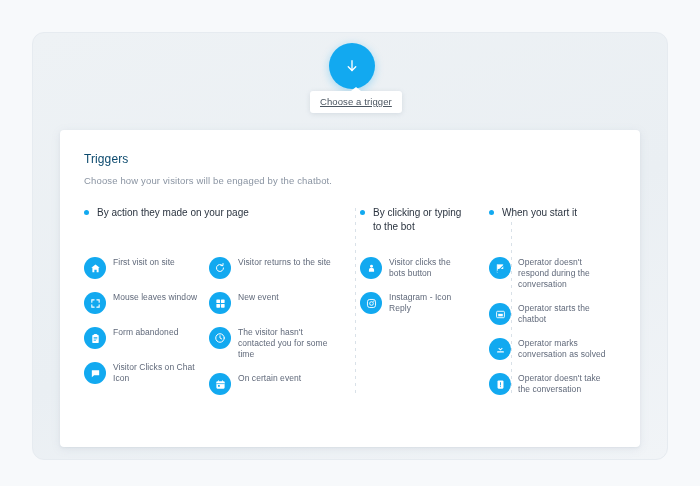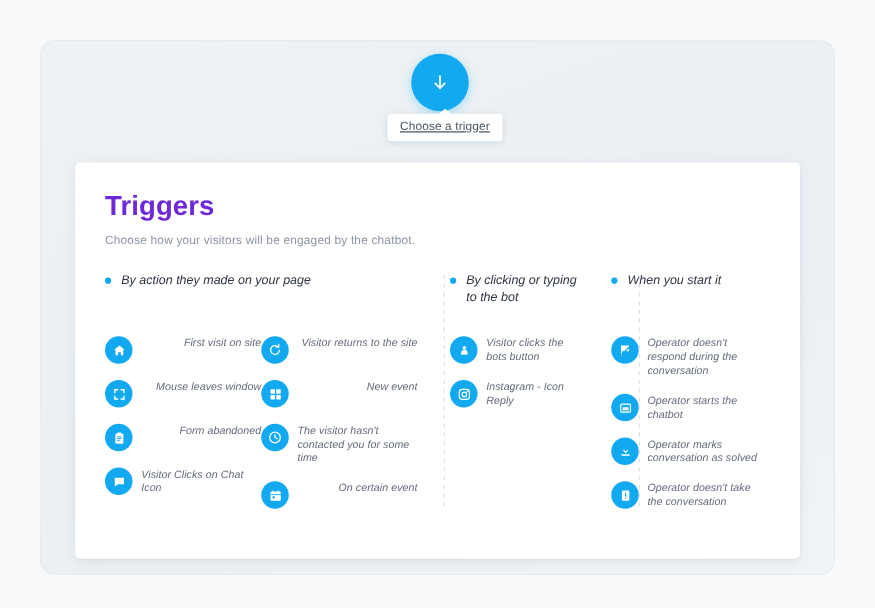--- a/index.html
+++ b/index.html
@@ -62,38 +62,37 @@
     left: 50%; top: -4px;
     transform: translateX(-50%);
     border-left: 5px solid transparent;
     border-right: 5px solid transparent;
     border-bottom: 4px solid #ffffff;
   }
 
   
   .card-inner { position: absolute; left: 24px; top: 22px; right: 18px; }
   .card-title {
-    font-size: 22px;
-    color: #6d28d9;
-    font-weight: 700;
+    font-size: 12px;
+    color: #0c4a6e;
+    font-weight: 400;
     letter-spacing: 0.1px;
   }
   .card-subtitle {
     margin-top: 9px;
     font-size: 9.5px;
     color: #8a94a2;
     letter-spacing: 0.15px;
   }
 
   
   .columns {
     position: relative;
     margin-top: 20px;
     display: flex;
-    font-style: italic;
   }
   .col-a { width: 250px; flex: 0 0 250px; }
   .col-b { width: 128px; flex: 0 0 128px; padding-left: 26px; }
   .col-c { width: 150px; flex: 0 0 150px; padding-left: 27px; }
 
   .col-head {
     display: flex;
     align-items: flex-start;
     gap: 8px;
     font-size: 10px;
@@ -112,21 +111,20 @@
   .subcols { display: flex; }
   .subcol { width: 125px; flex: 0 0 125px; }
   .subcol.second { padding-left: 0; }
 
   .items { margin-top: 16px; }
   .item {
     display: flex;
     align-items: flex-start;
     gap: 7px;
     margin-bottom: 12px;
-    justify-content: space-between;
   }
   .icon-badge {
     flex: 0 0 22px;
     width: 22px; height: 22px;
     border-radius: 50%;
     background: #12a9f0;
     display: flex; align-items: center; justify-content: center;
     margin-top: 1px;
   }
   .icon-badge svg { display: block; }

